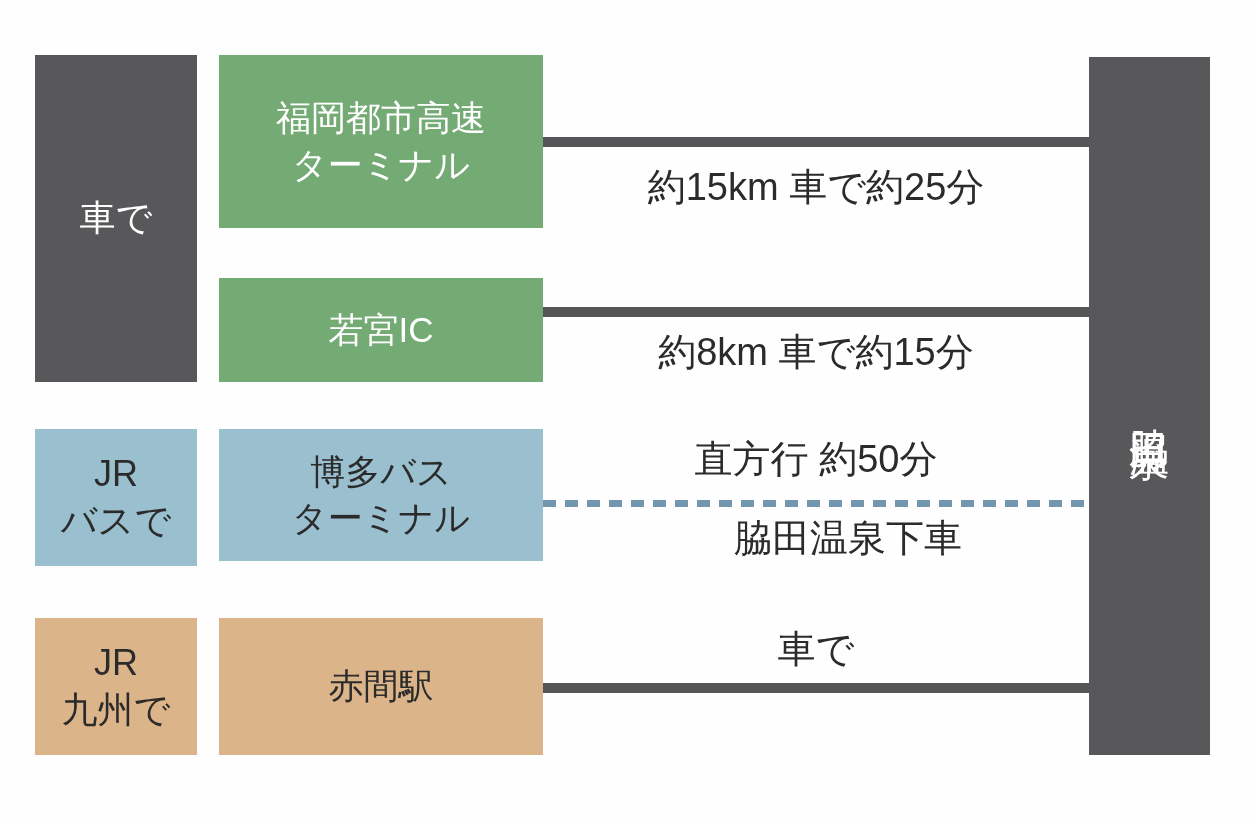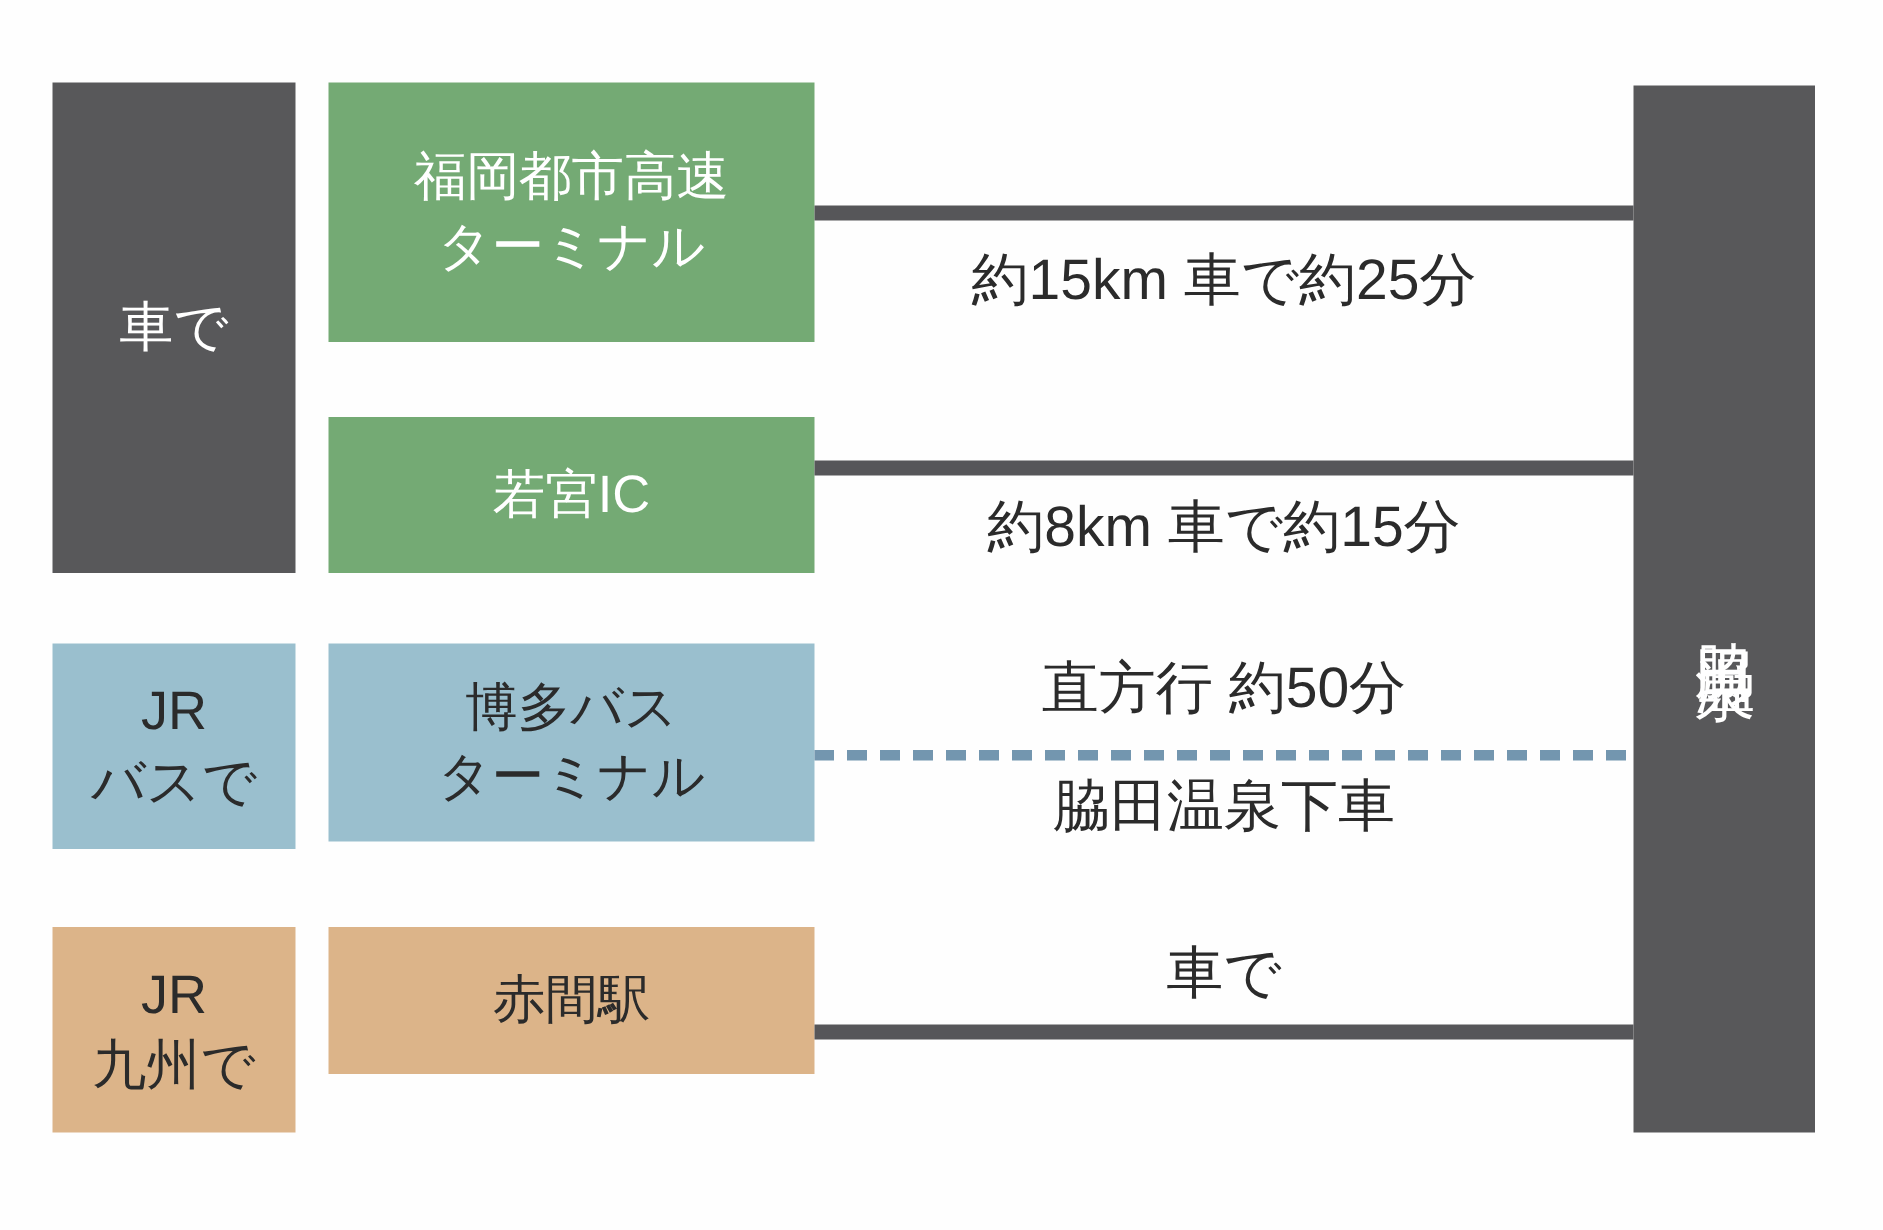--- a/index.html
+++ b/index.html
@@ -13,37 +13,37 @@
     text-align:center;white-space:pre-line;box-sizing:border-box;
   }
   .mode{left:35px;width:162px;font-size:36px;line-height:1.3;}
   .mode-car{top:55px;height:327px;background:var(--c-dark);color:var(--c-text-light);}
   .mode-bus{top:429px;height:137px;background:var(--c-blue);color:var(--c-text-dark);}
   .mode-train{top:618px;height:137px;background:var(--c-tan);color:var(--c-text-dark);}
   .node{left:219px;width:324px;font-size:35px;line-height:1.32;}
   .node-kasuya{top:55px;height:173px;background:var(--c-green);color:var(--c-text-light);}
   .node-wakamiya{top:278px;height:104px;background:var(--c-green);color:var(--c-text-light);}
   .node-hakata{top:429px;height:132px;background:var(--c-blue);color:var(--c-text-dark);}
-  .node-akama{top:618px;height:98px;background:var(--c-tan);color:var(--c-text-dark);}
+  .node-akama{top:618px;height:137px;background:var(--c-tan);color:var(--c-text-dark);}
   .line{position:absolute;left:543px;width:546px;height:10px;background:var(--c-line-solid);}
   .line-1{top:137px;}
   .line-2{top:307px;}
   .line-4{top:683px;}
   .line-dashed{
     position:absolute;left:543px;top:500px;width:546px;height:7px;
     background:repeating-linear-gradient(90deg,var(--c-line-dashed) 0 13px,transparent 13px 22px);
   }
   .ann{
     position:absolute;left:543px;width:546px;text-align:center;
     font-size:38px;line-height:1;color:var(--c-text-dark);white-space:pre;
   }
   .ann-1{top:168px;}
   .ann-2{top:333px;}
   .ann-3a{top:440px;}
-  .ann-3b{top:519px;}
+  .ann-3b{top:519px;padding-left:32px;}
   .ann-4a{top:630px;}
   .ann-4b{top:695px;}
   .dest{
     position:absolute;left:1089px;top:57px;width:121px;height:698px;
     background:var(--c-dark);display:flex;align-items:center;justify-content:center;
   }
   .dest-label{
     writing-mode:vertical-rl;color:var(--c-text-light);
     font-size:40px;letter-spacing:5px;line-height:1;
   }

